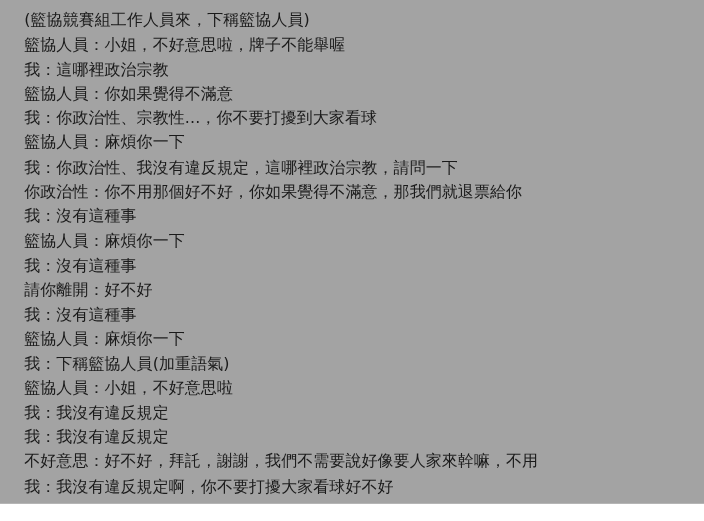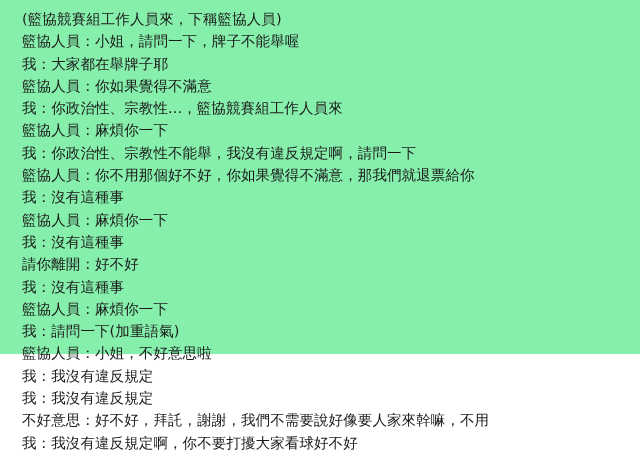--- a/index.html
+++ b/index.html
@@ -8,55 +8,55 @@
     background: #ffffff;
   }
   body {
     width: 640px;
     height: 474px;
     overflow: hidden;
     font-family: "DejaVu Sans", "Liberation Sans", sans-serif;
   }
   #page {
     width: 640px;
-    height: 354px;
+    height: 458px;
     position: relative;
-    background: #86efac;
+    background: #a3a3a3;
     box-sizing: border-box;
     padding: 8px 0 0 22px;
   }
   .line {
     font-size: 14.5px;
     line-height: 22.3px;
     color: #1a1a1a;
     white-space: pre;
     letter-spacing: 0.1px;
   }
   .line.first {
     margin-bottom: 0px;
   }
 </style>
 </head>
 <body>
 
 <div id="page">
   <div class="line first">(籃協競賽組工作人員來，下稱籃協人員)</div>
-  <div class="line">籃協人員：小姐，請問一下，牌子不能舉喔</div>
-  <div class="line">我：大家都在舉牌子耶</div>
+  <div class="line">籃協人員：小姐，不好意思啦，牌子不能舉喔</div>
+  <div class="line">我：這哪裡政治宗教</div>
   <div class="line">籃協人員：你如果覺得不滿意</div>
-  <div class="line">我：你政治性、宗教性...，籃協競賽組工作人員來</div>
+  <div class="line">我：你政治性、宗教性...，你不要打擾到大家看球</div>
   <div class="line">籃協人員：麻煩你一下</div>
-  <div class="line">我：你政治性、宗教性不能舉，我沒有違反規定啊，請問一下</div>
-  <div class="line">籃協人員：你不用那個好不好，你如果覺得不滿意，那我們就退票給你</div>
+  <div class="line">我：你政治性、我沒有違反規定，這哪裡政治宗教，請問一下</div>
+  <div class="line">你政治性：你不用那個好不好，你如果覺得不滿意，那我們就退票給你</div>
   <div class="line">我：沒有這種事</div>
   <div class="line">籃協人員：麻煩你一下</div>
   <div class="line">我：沒有這種事</div>
   <div class="line">請你離開：好不好</div>
   <div class="line">我：沒有這種事</div>
   <div class="line">籃協人員：麻煩你一下</div>
-  <div class="line">我：請問一下(加重語氣)</div>
+  <div class="line">我：下稱籃協人員(加重語氣)</div>
   <div class="line">籃協人員：小姐，不好意思啦</div>
   <div class="line">我：我沒有違反規定</div>
   <div class="line">我：我沒有違反規定</div>
   <div class="line">不好意思：好不好，拜託，謝謝，我們不需要說好像要人家來幹嘛，不用</div>
   <div class="line">我：我沒有違反規定啊，你不要打擾大家看球好不好</div>
 
 </div>
 
 </body></html>

